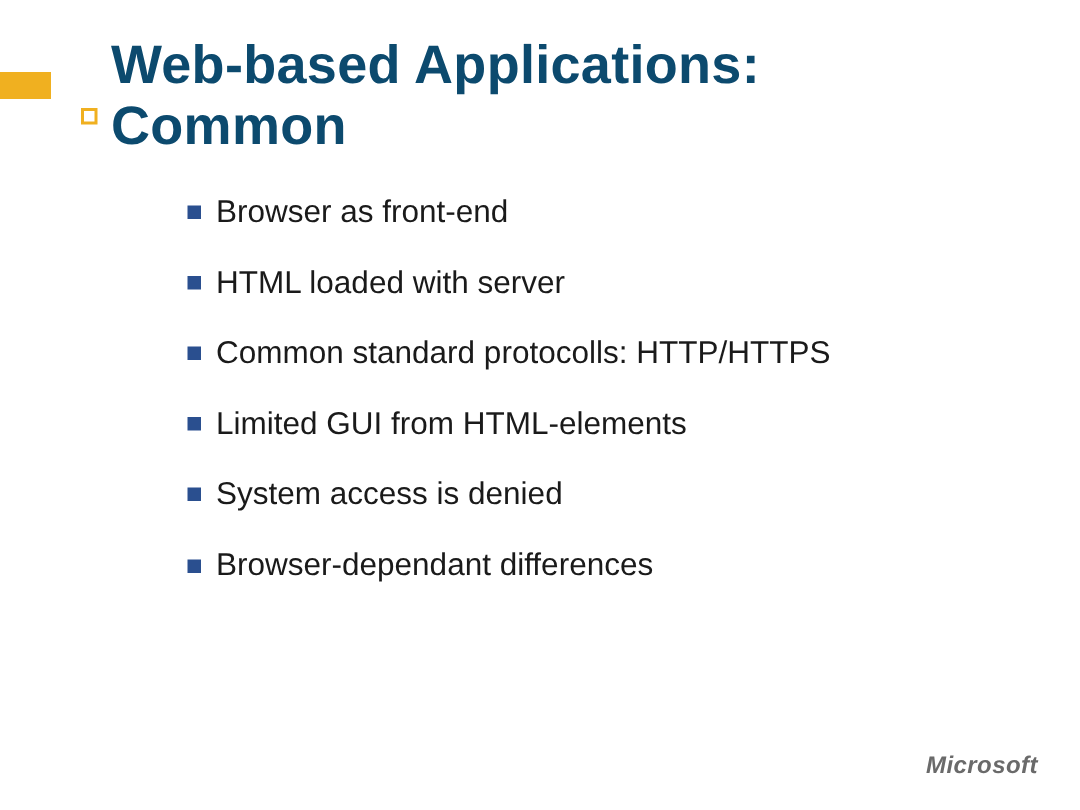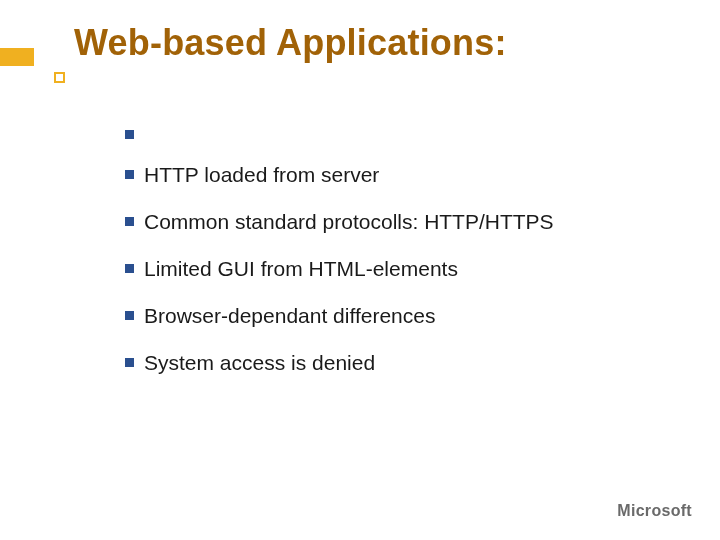--- a/index.html
+++ b/index.html
@@ -31,21 +31,21 @@
     position: absolute;
     left: 0;
     top: 48px;
     width: 34px;
     height: 18px;
     background: #f0b020;
   }
   .title {
     font-size: 36px;
     font-weight: bold;
-    color: #a16207;
+    color: #0c4a6e;
     line-height: 1.15;
     letter-spacing: 0.2px;
   }
   .bullets {
     position: absolute;
     left: 125px;
     top: 130px;
   }
   .bullet-row {
     display: flex;
@@ -64,53 +64,56 @@
     color: #1a1a1a;
     line-height: 1.1;
   }
   .logo {
     position: absolute;
     right: 28px;
     bottom: 20px;
     font-family: "Segoe UI", Arial, sans-serif;
     font-size: 16px;
     font-weight: 600;
+    font-style: italic;
     color: #6a6a6a;
     letter-spacing: 0.3px;
   }
 </style>
 </head>
 <body>
 
 <div class="accent-bar"></div>
 <div class="title-bullet"></div>
 
 <div class="title-block">
   <div class="title">Web-based Applications:</div>
+  <div class="title">Common</div>
 </div>
 
 <div class="bullets">
   <div class="bullet-row">
     <div class="sq"></div>
+    <div class="bullet-text">Browser as front-end</div>
   </div>
   <div class="bullet-row">
     <div class="sq"></div>
-    <div class="bullet-text">HTTP loaded from server</div>
+    <div class="bullet-text">HTML loaded with server</div>
   </div>
   <div class="bullet-row">
     <div class="sq"></div>
     <div class="bullet-text">Common standard protocolls: HTTP/HTTPS</div>
   </div>
   <div class="bullet-row">
     <div class="sq"></div>
     <div class="bullet-text">Limited GUI from HTML-elements</div>
   </div>
   <div class="bullet-row">
     <div class="sq"></div>
-    <div class="bullet-text">Browser-dependant differences</div>
+    <div class="bullet-text">System access is denied</div>
   </div>
   <div class="bullet-row">
     <div class="sq"></div>
-    <div class="bullet-text">System access is denied</div>
+    <div class="bullet-text">Browser-dependant differences</div>
   </div>
 </div>
 
 <div class="logo">Microsoft</div>
 
 </body></html>

